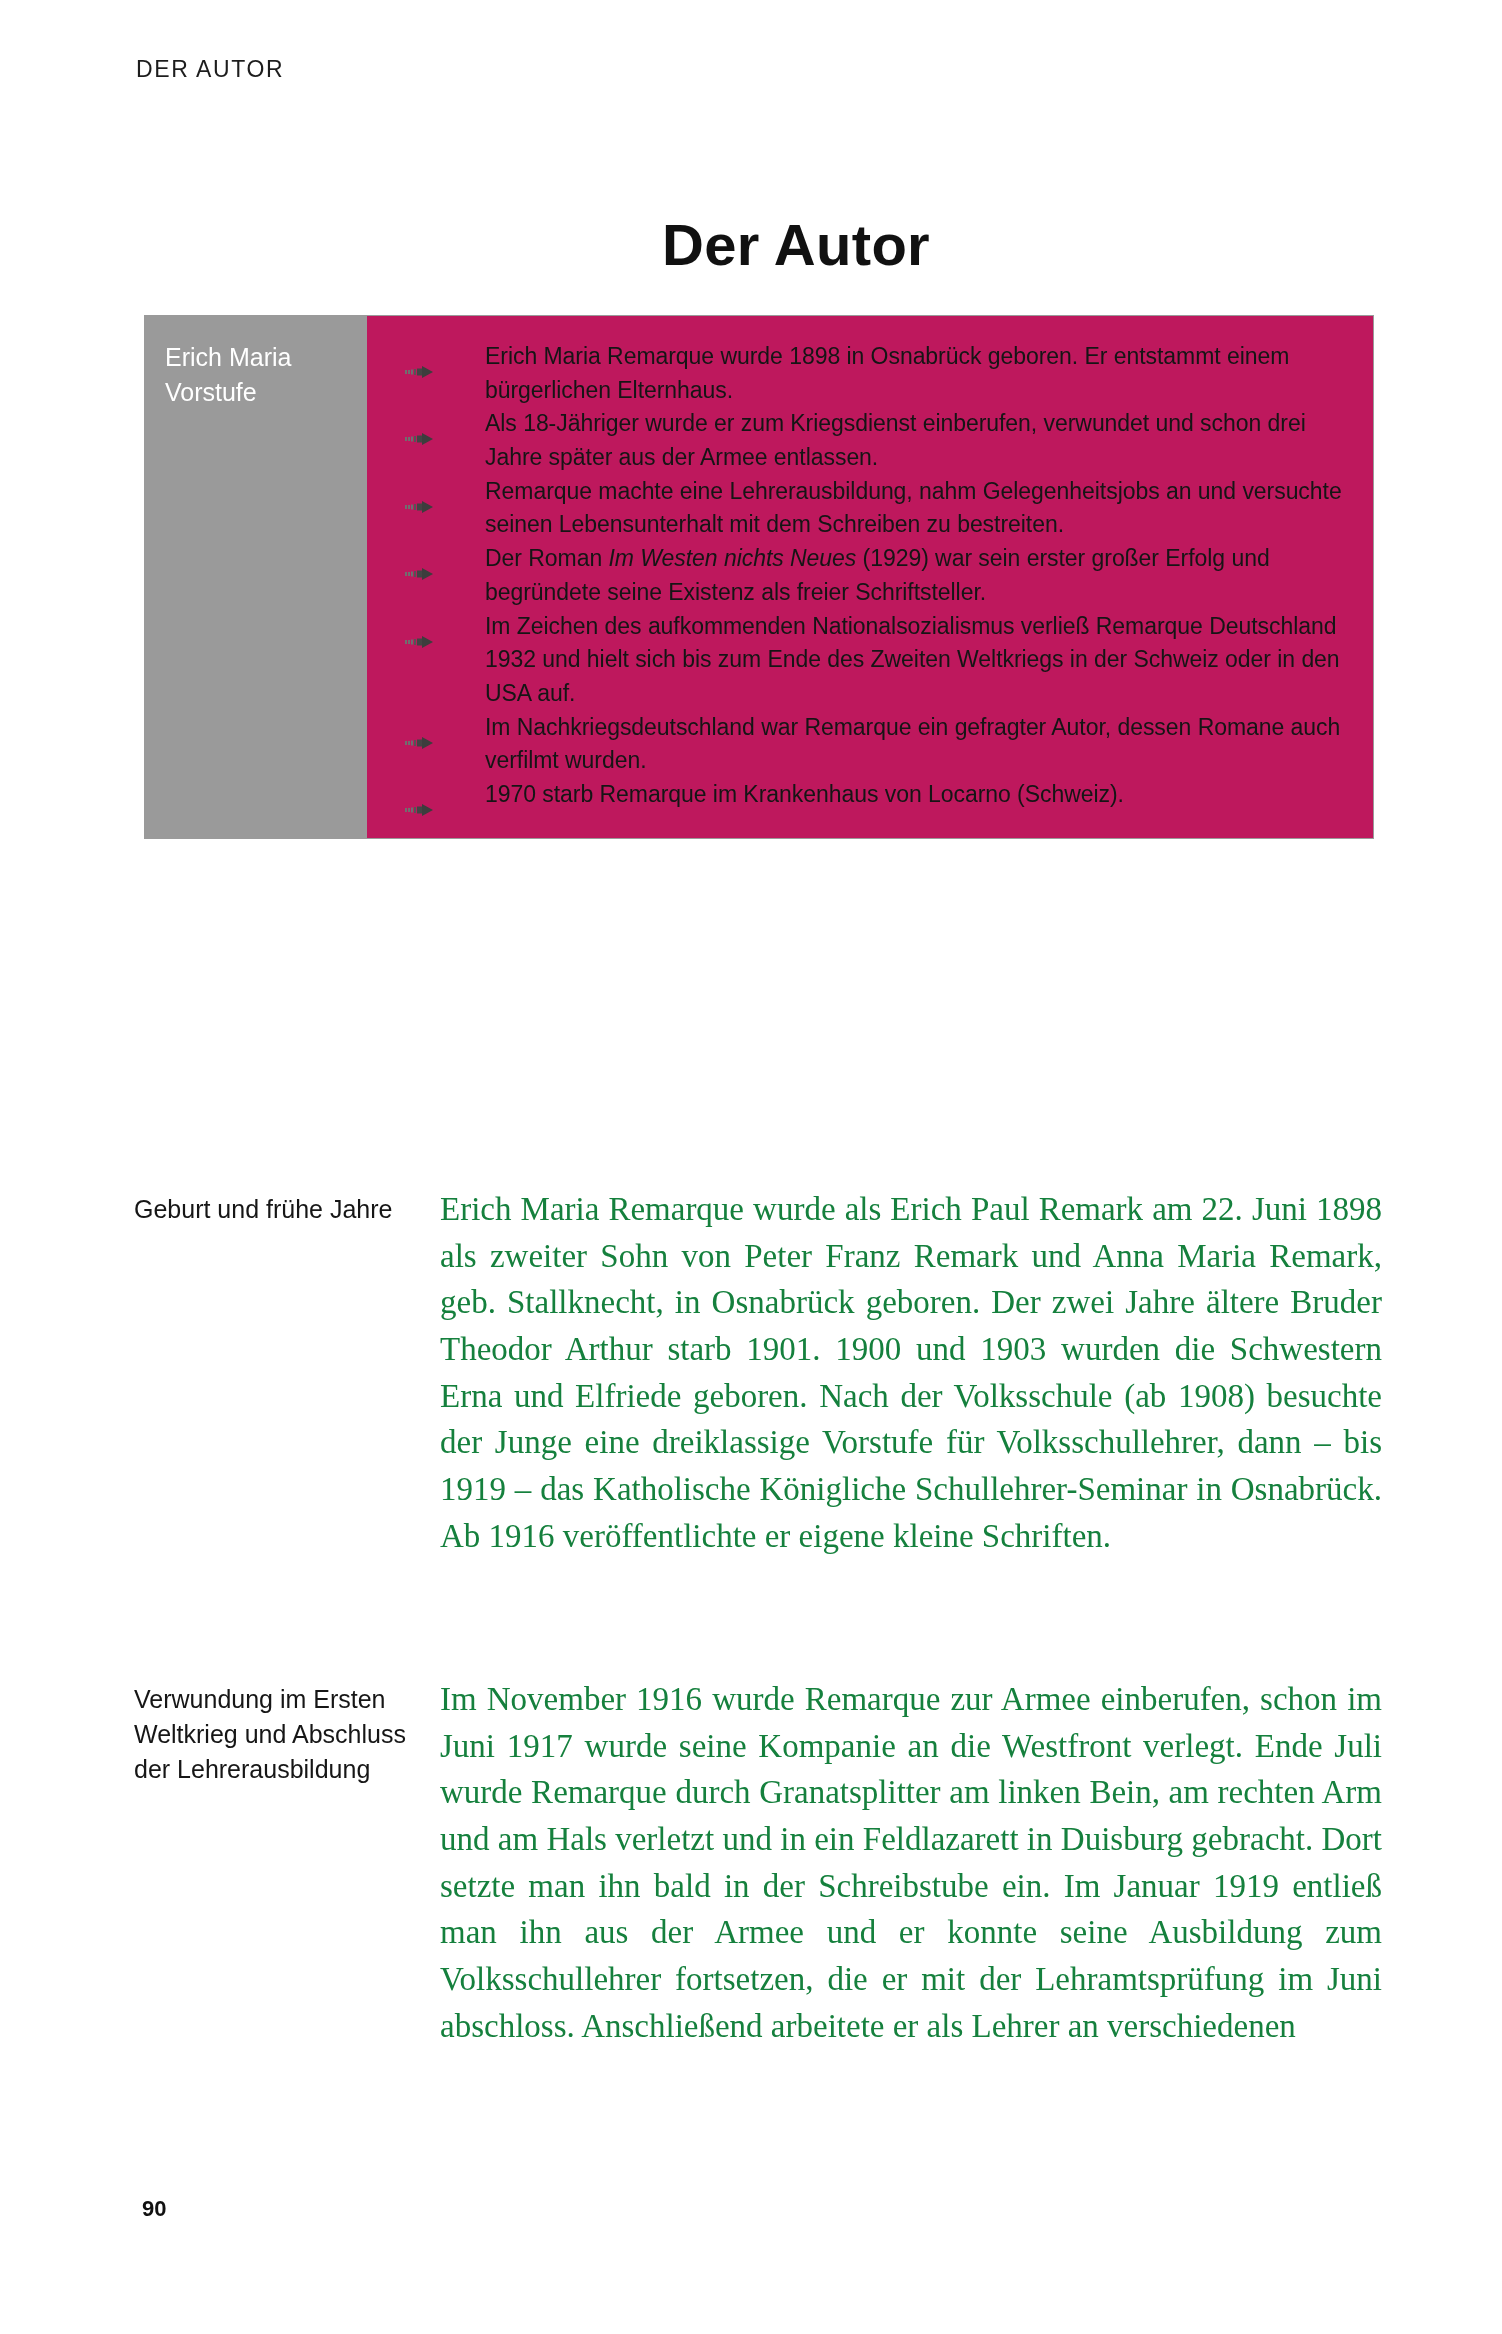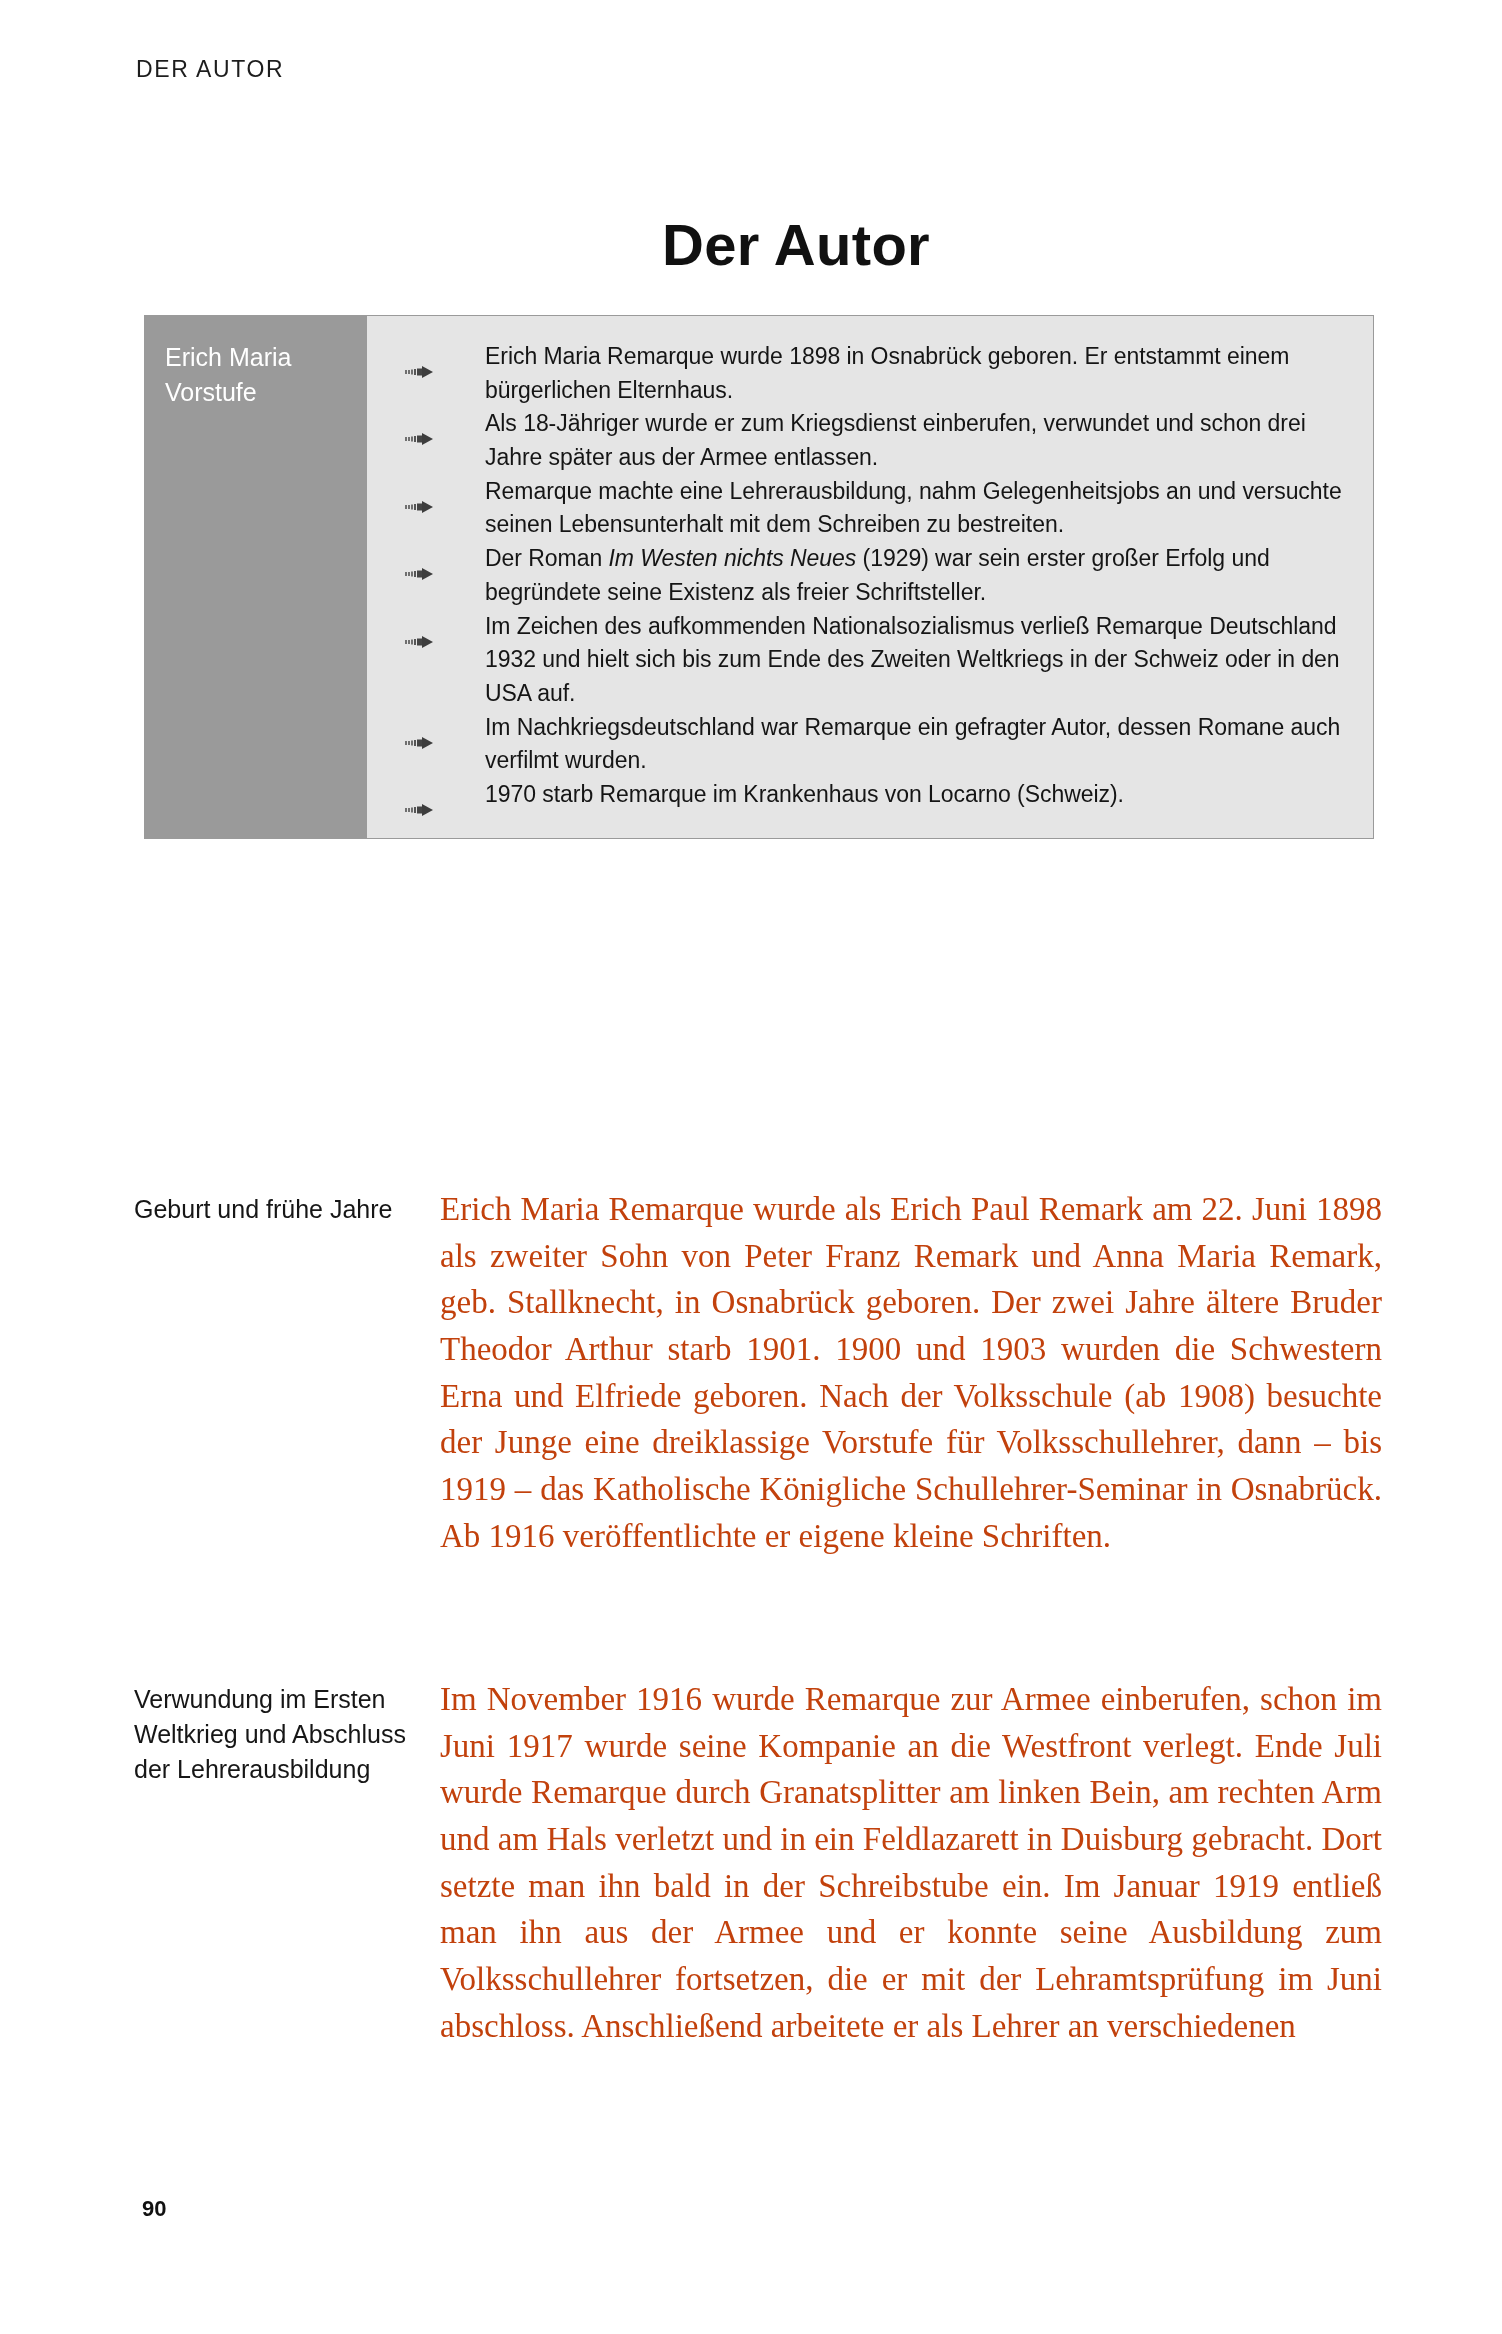--- a/index.html
+++ b/index.html
@@ -54,21 +54,21 @@
   
   .summary-box {
     position: absolute;
     left: 118px;
     top: 315px;
     width: 1230px;
     border: 1.5px solid #9a9a9a;
     box-sizing: border-box;
     display: flex;
     align-items: stretch;
-    background: #e5e5e5;
+    background: #be185d;
   }
   .summary-label {
     width: 222px;
     flex: 0 0 222px;
     background: #9a9a9a;
     color: #ffffff;
     font-size: 25px;
     line-height: 1.40;
     padding: 24px 0 24px 20px;
     box-sizing: border-box;
@@ -119,21 +119,21 @@
     line-height: 1.40;
     color: #161616;
     padding-top: 6px;
     box-sizing: border-box;
   }
   .bodycol {
     flex: 1 1 auto;
     font-family: "Liberation Serif", serif;
     font-size: 33px;
     line-height: 1.415;
-    color: #c2410c;
+    color: #15803d;
     text-align: justify;
     text-justify: inter-word;
     hyphens: manual;
   }
   .bodycol p { margin: 0; }
 
   #section-birth { top: 1186px; }
   #section-wound { top: 1676px; }
 
   

